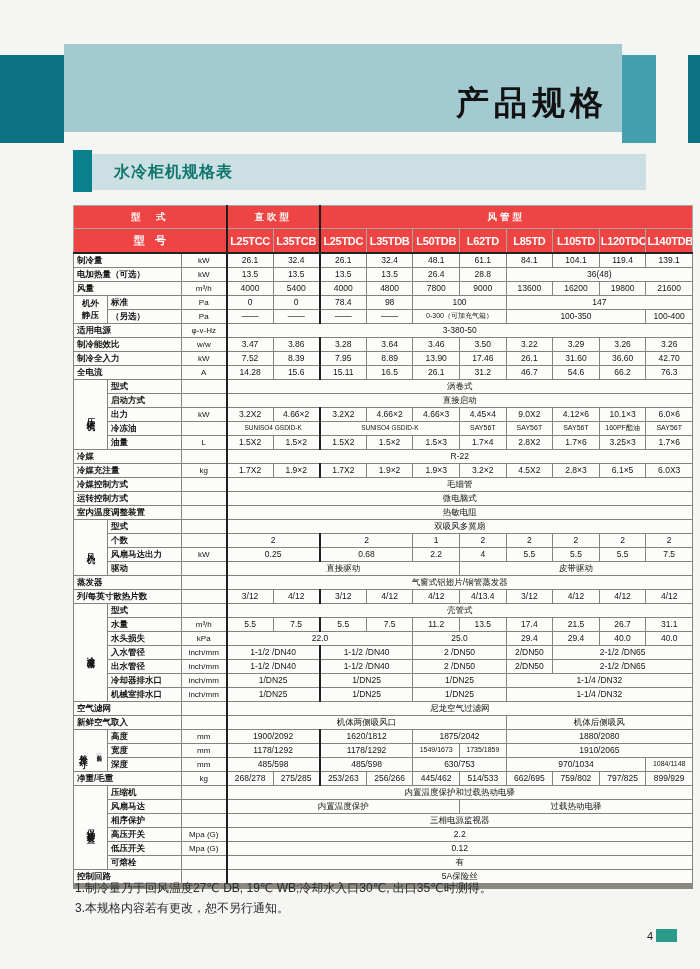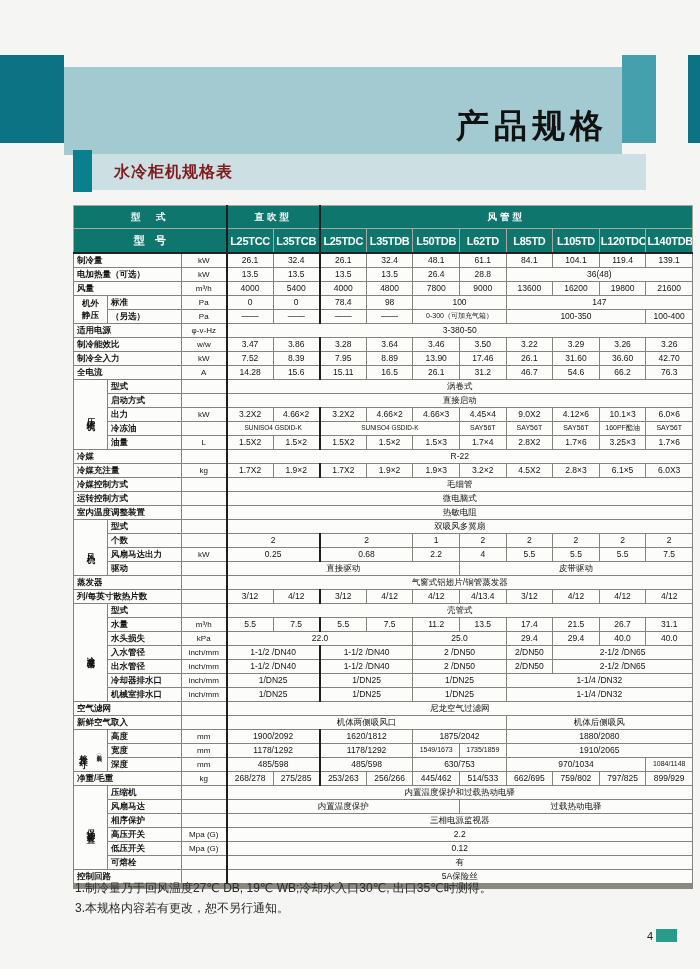--- a/index.html
+++ b/index.html
@@ -1,39 +1,39 @@
 <!DOCTYPE html>
 <html><head>
 <meta charset="utf-8">
 <style>
   html,body{margin:0;padding:0;}
   body{font-family:"Liberation Sans","DejaVu Sans",sans-serif;background:#e8e8e6;}
   .page{position:relative;width:700px;height:969px;background:#f5f5f3;overflow:hidden;}
 
   
   .banner-dark-left{position:absolute;left:0;top:55px;width:64px;height:88px;background:#0b7383;}
-  .banner-light{position:absolute;left:64px;top:67px;width:558px;height:88px;background:#a3cad1;
+  .banner-light{position:absolute;left:64px;top:44px;width:558px;height:88px;background:#a3cad1;
     box-sizing:border-box;display:flex;align-items:flex-end;justify-content:flex-end;padding:0 14px 13px 0;}
   .banner-mid{position:absolute;left:622px;top:55px;width:34px;height:88px;background:#45a0ae;}
   .banner-dark-right{position:absolute;left:688px;top:55px;width:12px;height:88px;background:#0b7383;}
   .page-title{font-size:33px;font-weight:700;color:#121212;letter-spacing:5px;line-height:1;}
 
   
   .section-square{position:absolute;left:73px;top:150px;width:19px;height:42px;background:#0a7f8e;}
   .section-bar{position:absolute;left:92px;top:154px;width:554px;height:36px;background:#ccdfe3;
     display:flex;align-items:center;box-sizing:border-box;padding-left:22px;}
-  .section-title{font-size:16px;font-weight:700;color:#7f1d1d;letter-spacing:1px;}
+  .section-title{font-size:16px;font-weight:700;color:#0f766e;letter-spacing:1px;}
 
   
   .tblwrap{position:absolute;left:73px;top:205px;width:620px;}
   table{border-collapse:collapse;table-layout:fixed;width:620px;background:#fcfcfa;
     border:1.5px solid #5a5a54;border-bottom:6px solid #8b897f;}
   td,th{border:1px solid #84847c;overflow:hidden;white-space:nowrap;}
   td{font-size:8.5px;color:#141414;text-align:center;height:13px;line-height:1.15;padding:0 1px;}
-  thead th{background:#0f766e;color:#fdfdfb;border:1px solid #a8a79f;font-weight:700;}
+  thead th{background:#ef4444;color:#fdfdfb;border:1px solid #a8a79f;font-weight:700;}
   thead tr:first-child th{height:20px;font-size:9.5px;letter-spacing:3px;}
   thead tr:last-child th{height:21px;font-size:11px;letter-spacing:-0.3px;border-bottom:2px solid #222;}
   th.hl{letter-spacing:8px;}
   .bstart{border-left:2px solid #1f1f1f;}
   .bdiv{border-left:2px solid #1f1f1f;}
   td.lab{text-align:left;padding-left:3px;font-weight:700;font-size:8.5px;}
   td.unit{font-size:8px;}
   td.grp{font-weight:700;padding:0;}
   td.sm{font-size:7px;}
   td.sm2{font-size:6.5px;line-height:1.05;white-space:normal;padding:0;}

